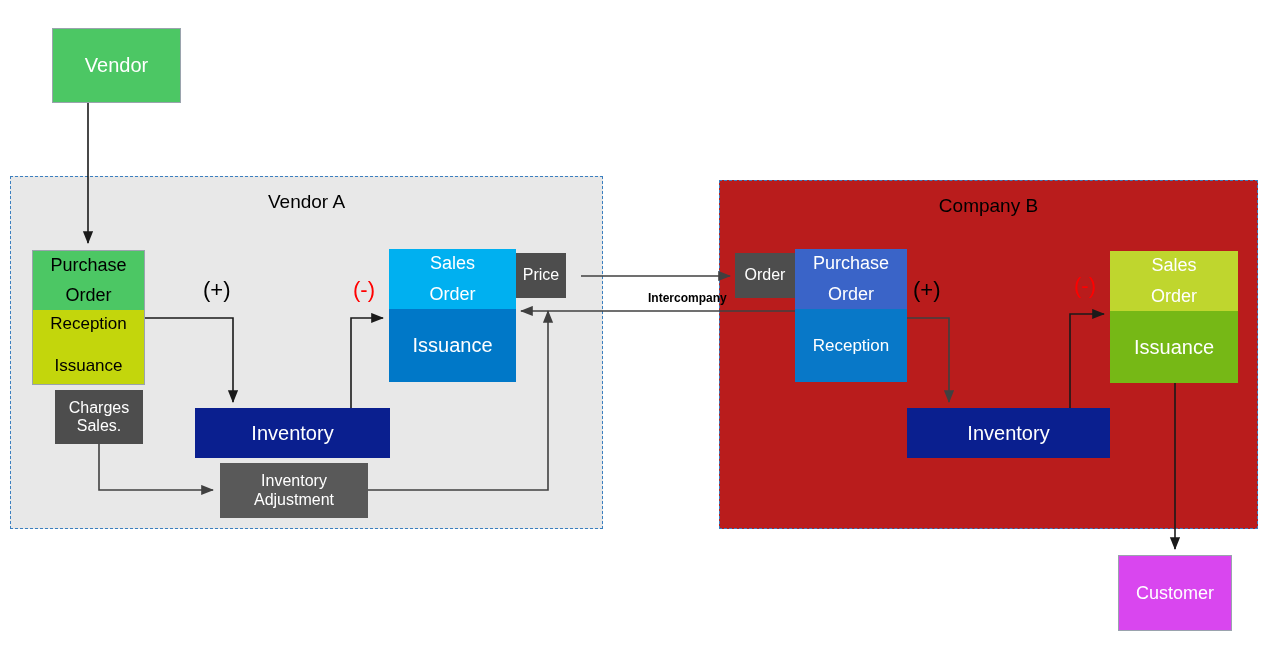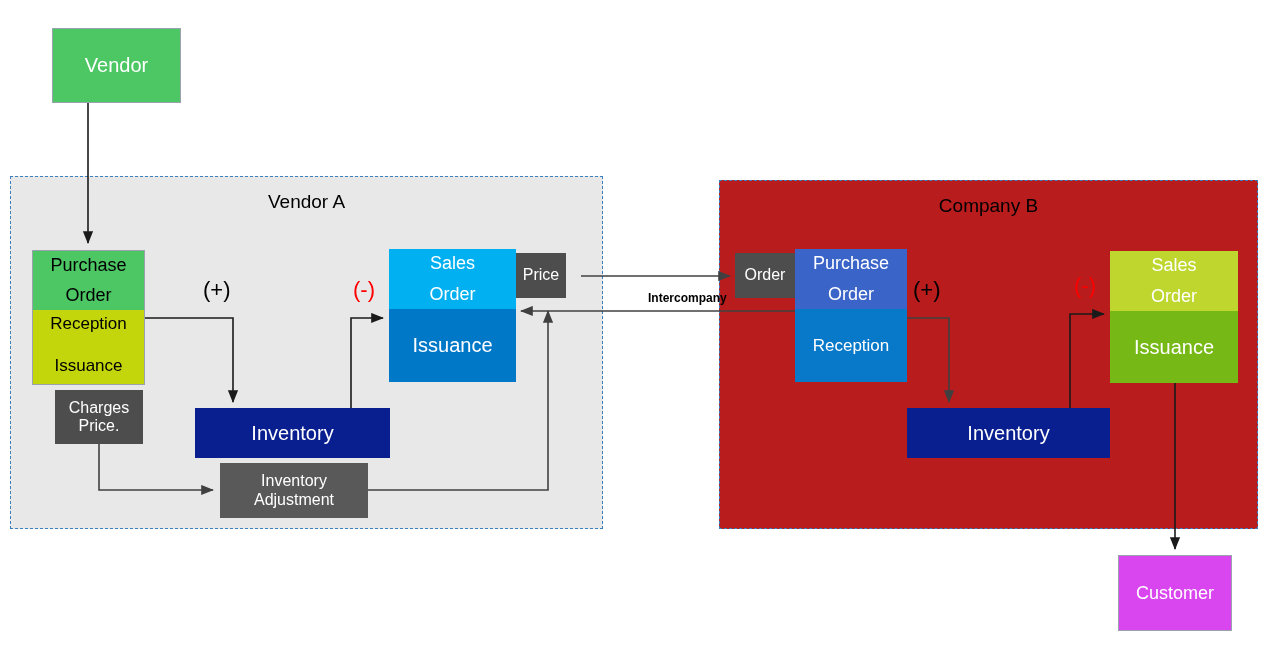--- a/index.html
+++ b/index.html
@@ -152,21 +152,21 @@
       <span>Order</span>
     </div>
     <div class="seg seg-two-lines" style="height:75px; background:#C3D60C; color:#000000; font-size:17px; border:1px solid #9aa3ad; border-top:none; padding:4px 0 8px 0;">
       <span>Reception</span>
       <span>Issuance</span>
     </div>
   </div>
 
   <div class="node seg-two-lines" style="left:55px; top:390px; width:88px; height:54px; background:#4D4D4D; color:#ffffff; font-size:16px; border:none; flex-direction:column; justify-content:center;">
     <span>Charges</span>
-    <span>Price.</span>
+    <span>Sales.</span>
   </div>
 
   <div class="sign sign-plus" style="left:203px; top:277px;">(+)</div>
 
   <div class="sign sign-minus" style="left:353px; top:277px;">(-)</div>
 
   <div class="node" style="left:195px; top:408px; width:195px; height:50px; background:#0A1F8F; color:#ffffff; font-size:20px; border:none;">
     <span>Inventory</span>
   </div>
 

